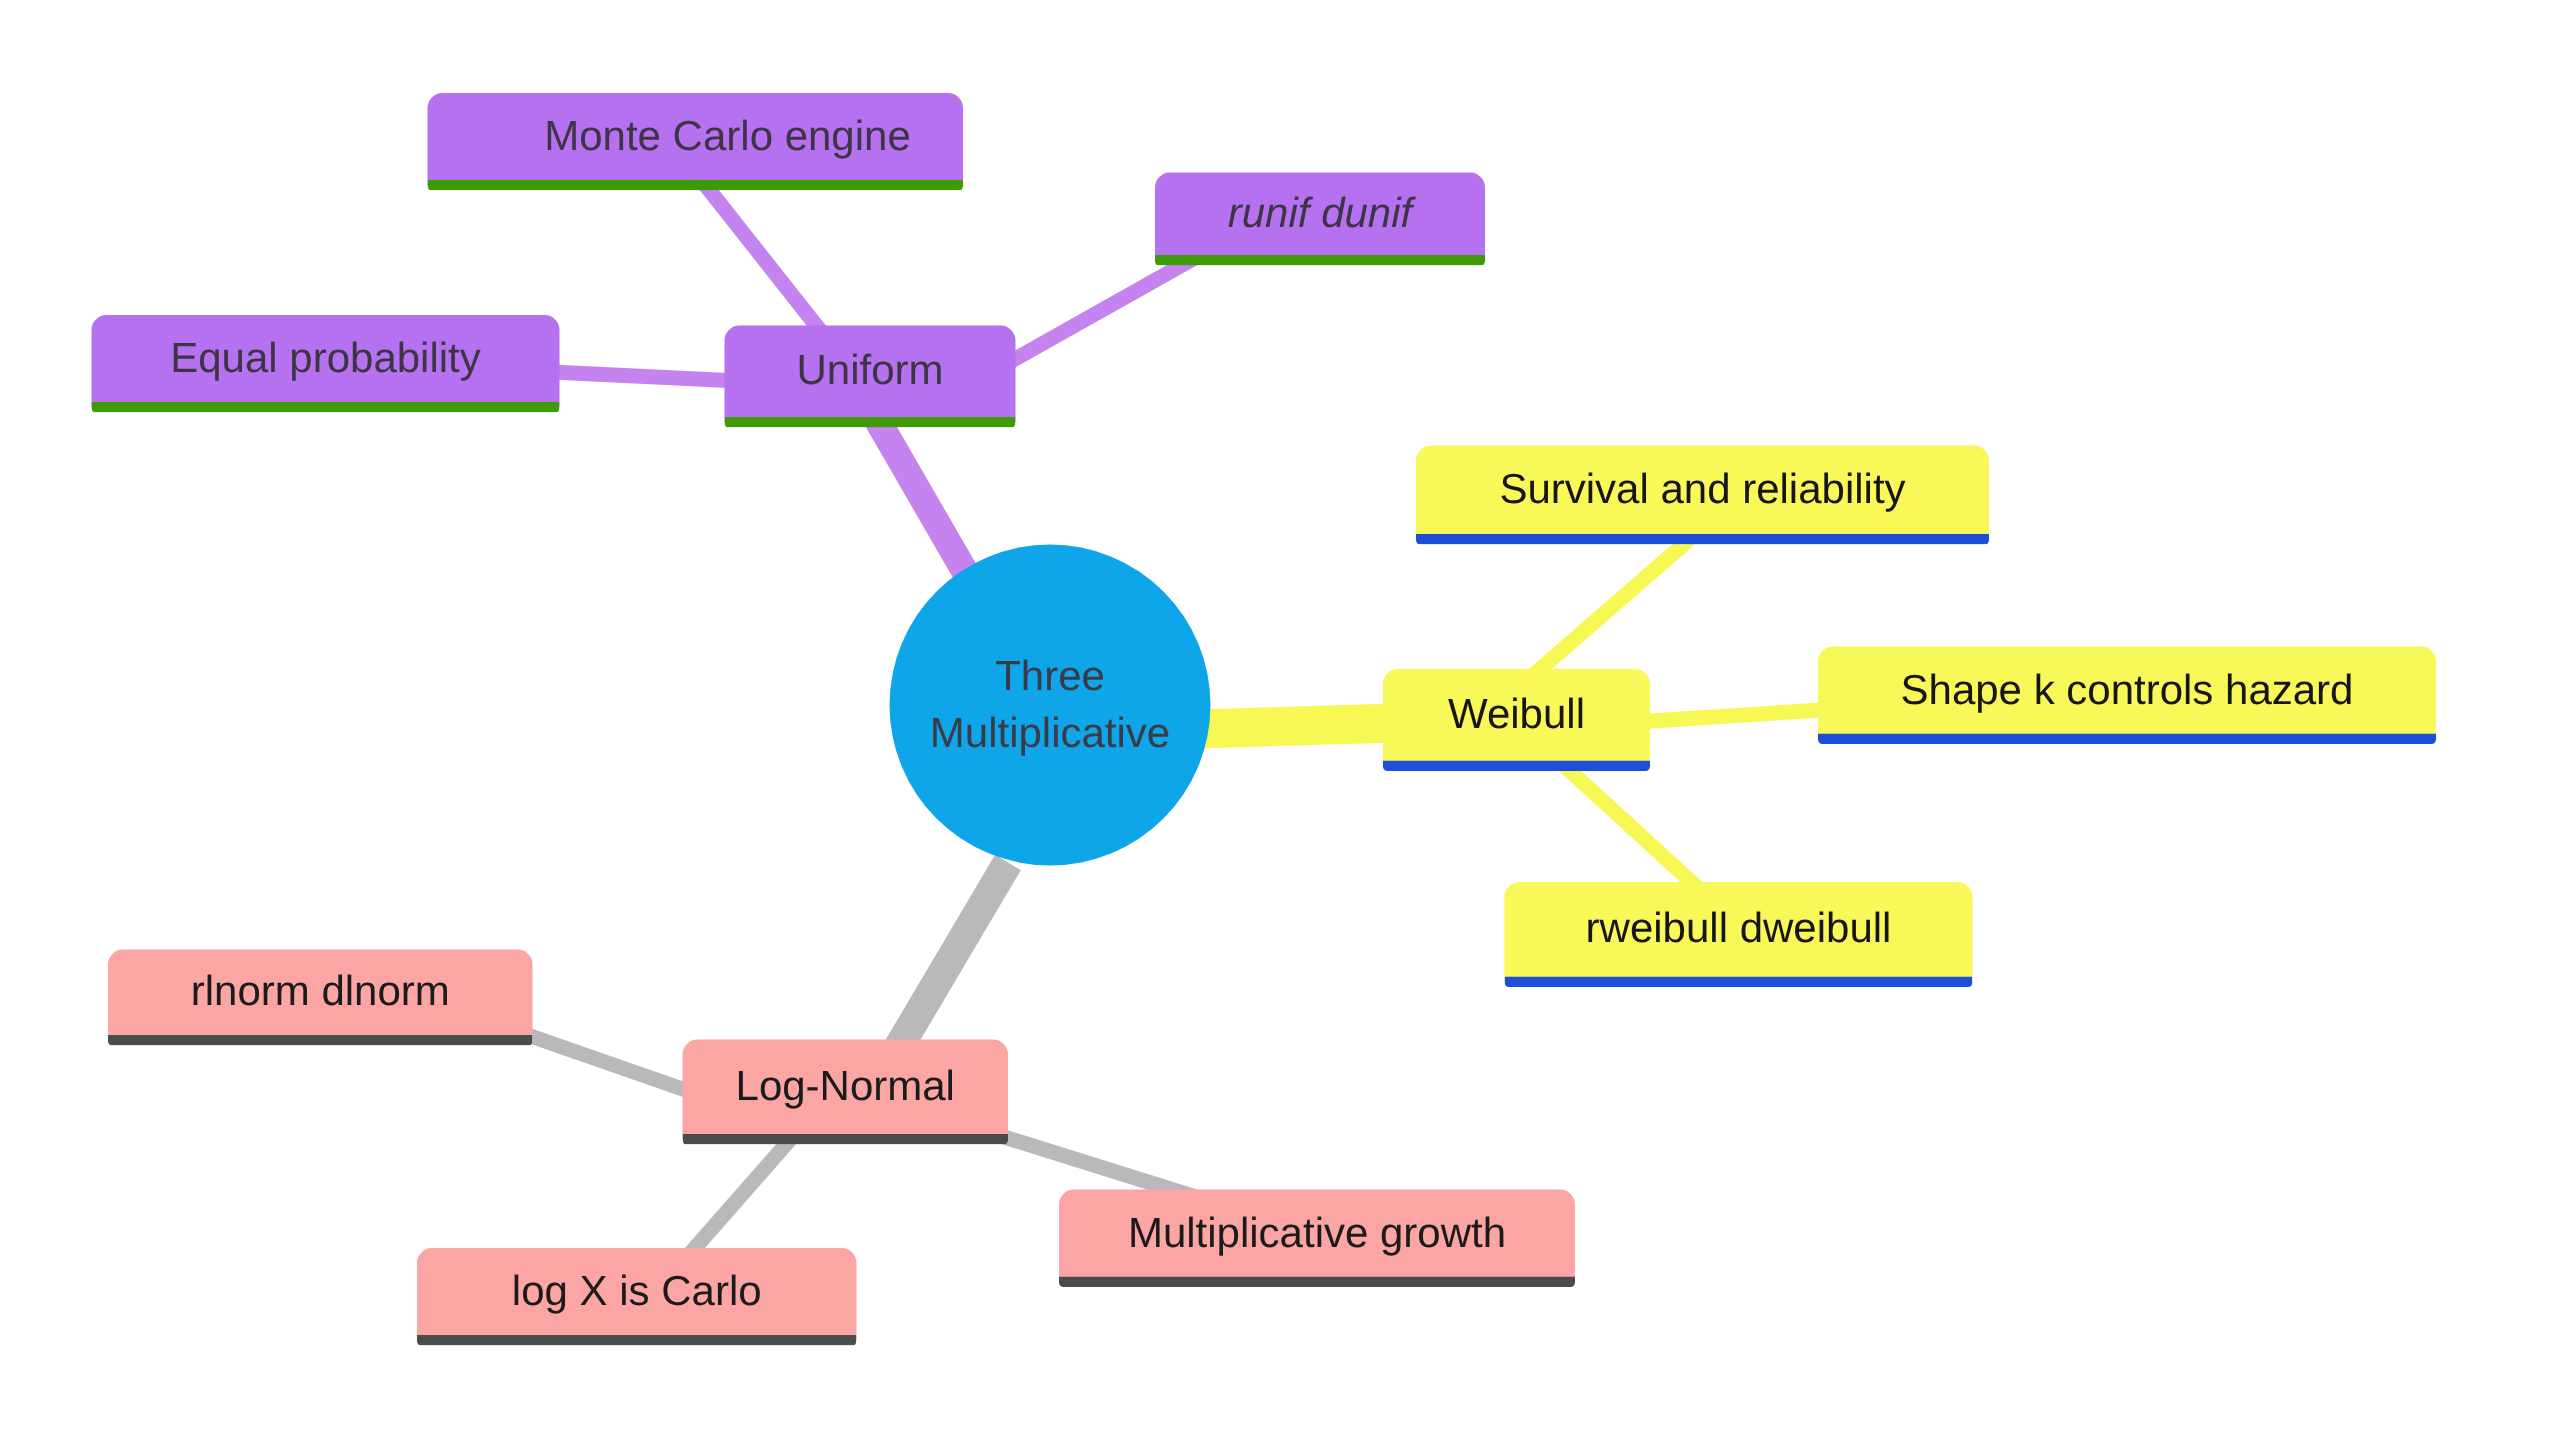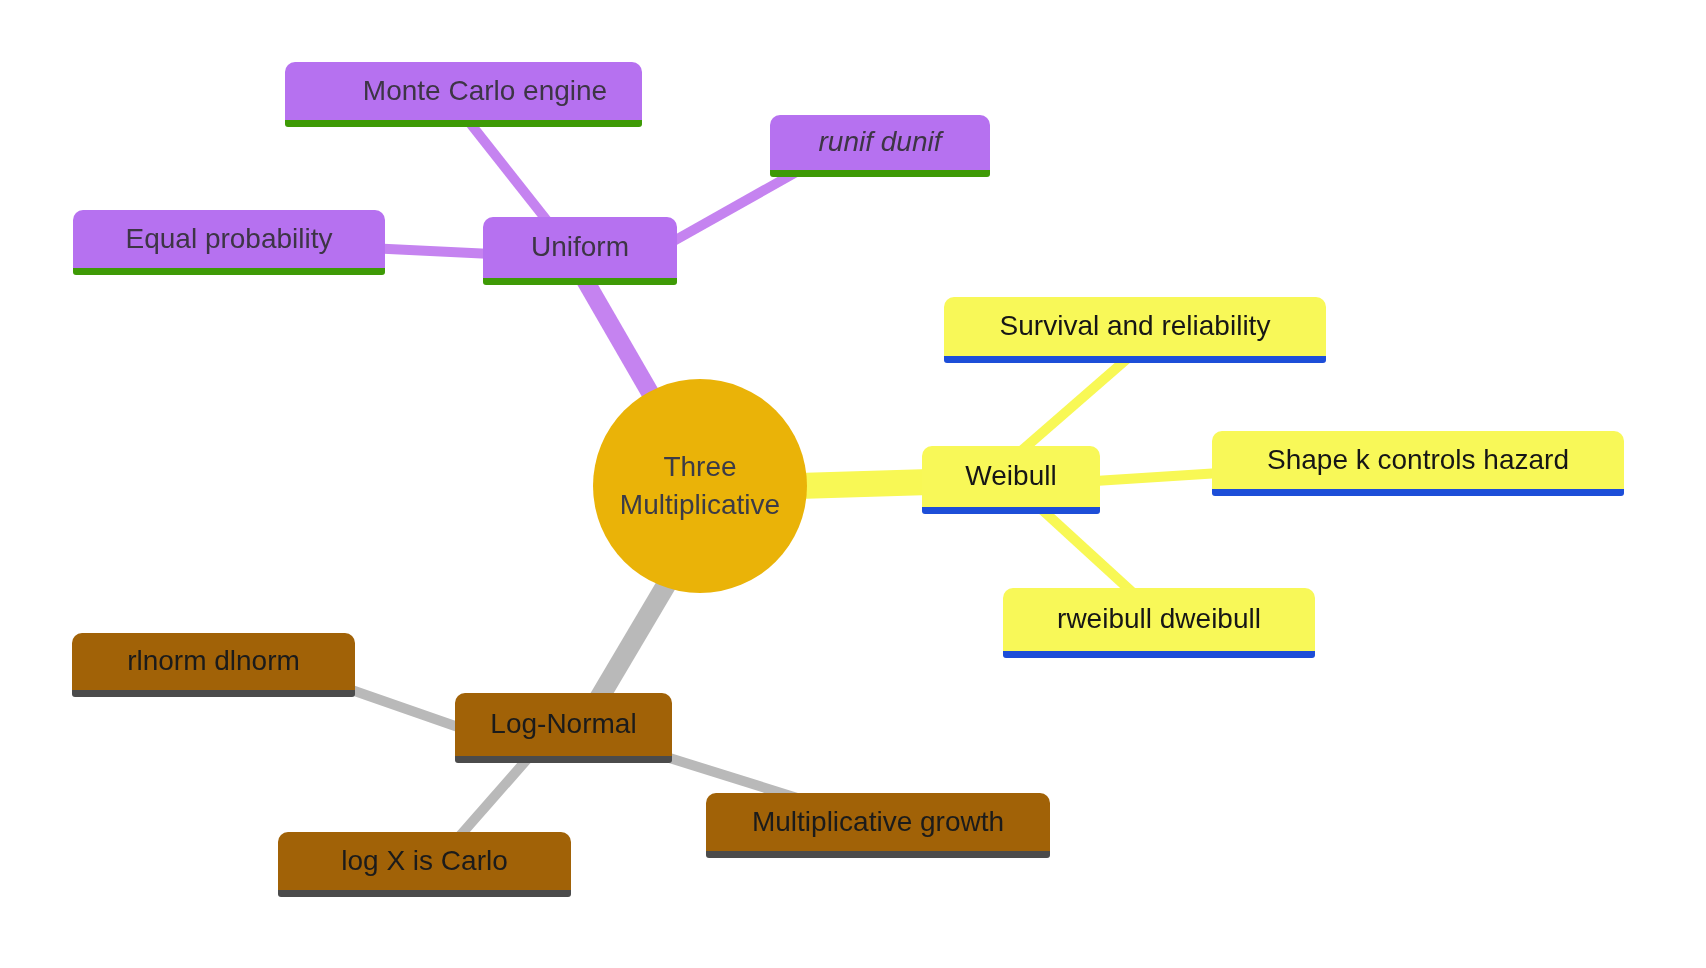--- a/index.html
+++ b/index.html
@@ -9,41 +9,41 @@
 
   .node{
     position:absolute;z-index:2;
     display:flex;align-items:center;justify-content:center;
     font-size:28px;color:#3a3a3a;line-height:1.1;
     box-sizing:border-box;white-space:nowrap;
     border-radius:10px 10px 3px 3px;cursor:default;
   }
   .purple{background:#b671f0;border-bottom:7px solid #3e9a06;color:#3d3545;}
   .yellow{background:#f8f858;border-bottom:7px solid #1d4ed8;color:#161616;}
-  .gray  {background:#a16207;border-bottom:7px solid #4b4b4b;color:#1b1b1b;}
+  .gray  {background:#fca5a5;border-bottom:7px solid #4b4b4b;color:#1b1b1b;}
 
   
   #n-mc      {left:285px; top:62px;  width:357px; height:65px;padding-left:43px;}
   #n-runif   {left:770px; top:115px; width:220px; height:62px;font-style:italic;}
-  #n-equal   {left:61px;  top:210px; width:312px; height:65px;margin-left:12px;}
+  #n-equal   {left:61px;  top:210px; width:312px; height:65px;}
   #n-uniform {left:483px; top:217px; width:194px; height:68px;align-items:center;}
 
   #n-survival{left:944px;  top:297px; width:382px; height:66px;}
   #n-shape   {left:1212px; top:431px; width:412px; height:65px;}
   #n-weibull {left:922px;  top:446px; width:178px; height:68px;}
   #n-rweibull{left:1003px; top:588px; width:312px; height:70px;}
 
   #n-rlnorm  {left:72px;  top:633px; width:283px; height:64px;}
   #n-lognorm {left:455px; top:693px; width:217px; height:70px;}
   #n-logx    {left:278px; top:832px; width:293px; height:65px;}
   #n-mult    {left:706px; top:793px; width:344px; height:65px;}
 
   #root-node{
-    position:absolute;z-index:1;left:593px;top:379px;width:214px;height:214px;
-    border-radius:50%;background:#eab308;
+    position:absolute;z-index:1;left:593px;top:363px;width:214px;height:214px;
+    border-radius:50%;background:#0ea5e9;
     display:flex;flex-direction:column;align-items:center;justify-content:center;
     color:#3b3b47;font-size:28px;line-height:1.35;cursor:default;
   }
 
   .edge{fill:none;stroke-linecap:butt;}
   .e-purple{stroke:#c583f0;}
   .e-yellow{stroke:#f8f855;}
   .e-gray{stroke:#b9b9b9;}
 </style>
 </head>

